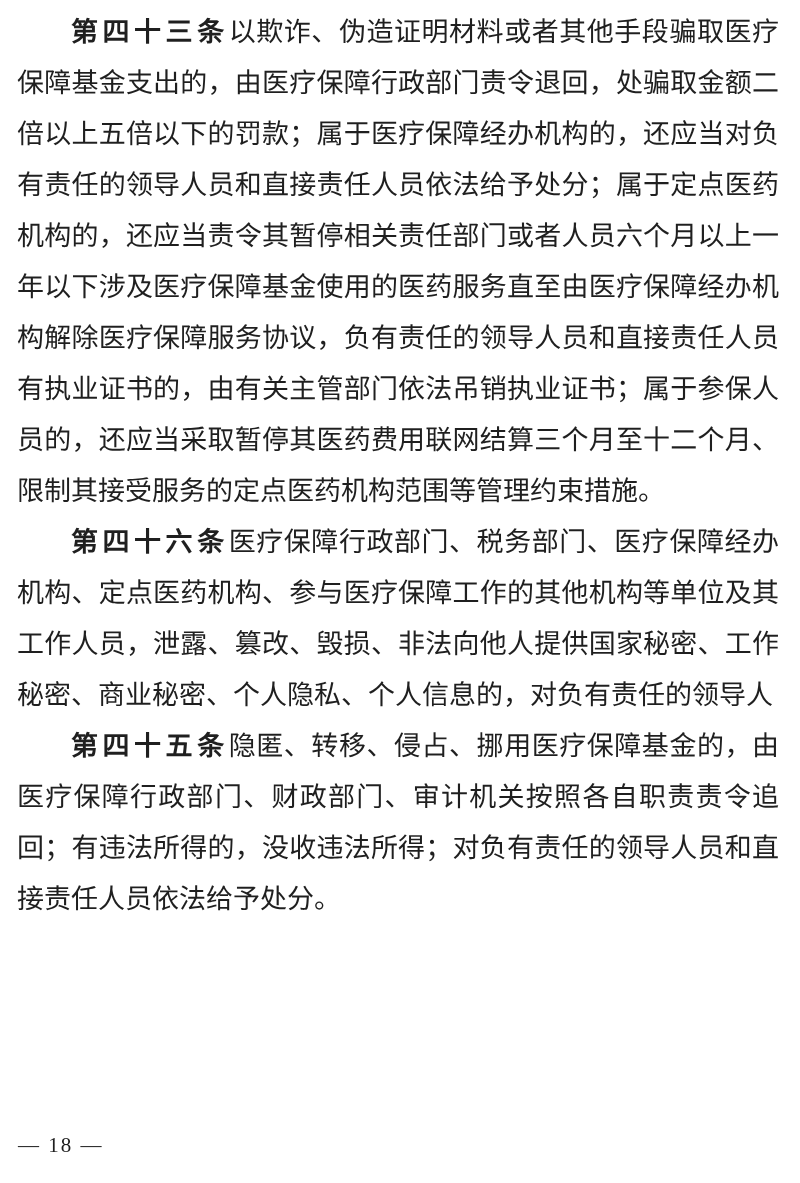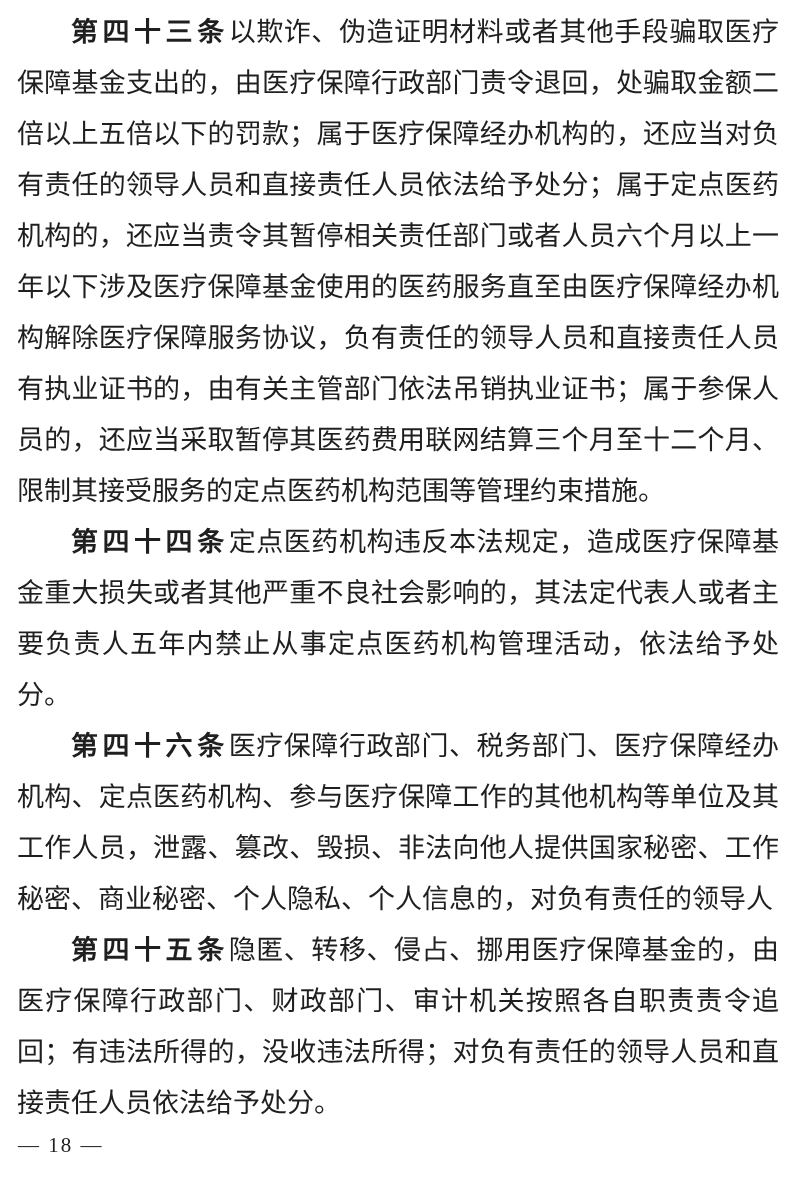--- a/index.html
+++ b/index.html
@@ -48,20 +48,19 @@
     letter-spacing: 2px;
     text-align: right;
   }
 </style>
 </head>
 <body>
 
 <div class="page">
   <main class="content">
     <p class="article"><b class="article-number">第四十三条</b><span class="article-body">以欺诈、伪造证明材料或者其他手段骗取医疗保障基金支出的，由医疗保障行政部门责令退回，处骗取金额二倍以上五倍以下的罚款；属于医疗保障经办机构的，还应当对负有责任的领导人员和直接责任人员依法给予处分；属于定点医药机构的，还应当责令其暂停相关责任部门或者人员六个月以上一年以下涉及医疗保障基金使用的医药服务直至由医疗保障经办机构解除医疗保障服务协议，负有责任的领导人员和直接责任人员有执业证书的，由有关主管部门依法吊销执业证书；属于参保人员的，还应当采取暂停其医药费用联网结算三个月至十二个月、限制其接受服务的定点医药机构范围等管理约束措施。</span></p>
-    <p class="article"><b class="article-number">第四十四条</b><span class="article-body">定点医药机构违反本法规定，造成医疗保障基金重大损失或者其他严重不良社会影响的，其法定代表人或者主要负责人五年内禁止从事定点医药机构管理活动，依法给予处分。</span></p>
     <p class="article"><b class="article-number">第四十六条</b><span class="article-body">医疗保障行政部门、税务部门、医疗保障经办机构、定点医药机构、参与医疗保障工作的其他机构等单位及其工作人员，泄露、篡改、毁损、非法向他人提供国家秘密、工作秘密、商业秘密、个人隐私、个人信息的，对负有责任的领导人</span></p>
     <p class="article"><b class="article-number">第四十五条</b><span class="article-body">隐匿、转移、侵占、挪用医疗保障基金的，由医疗保障行政部门、财政部门、审计机关按照各自职责责令追回；有违法所得的，没收违法所得；对负有责任的领导人员和直接责任人员依法给予处分。</span></p>
   </main>
   <footer class="page-footer">
     <span class="page-number">— 18 —</span>
   </footer>
 </div>
 
 </body></html>

